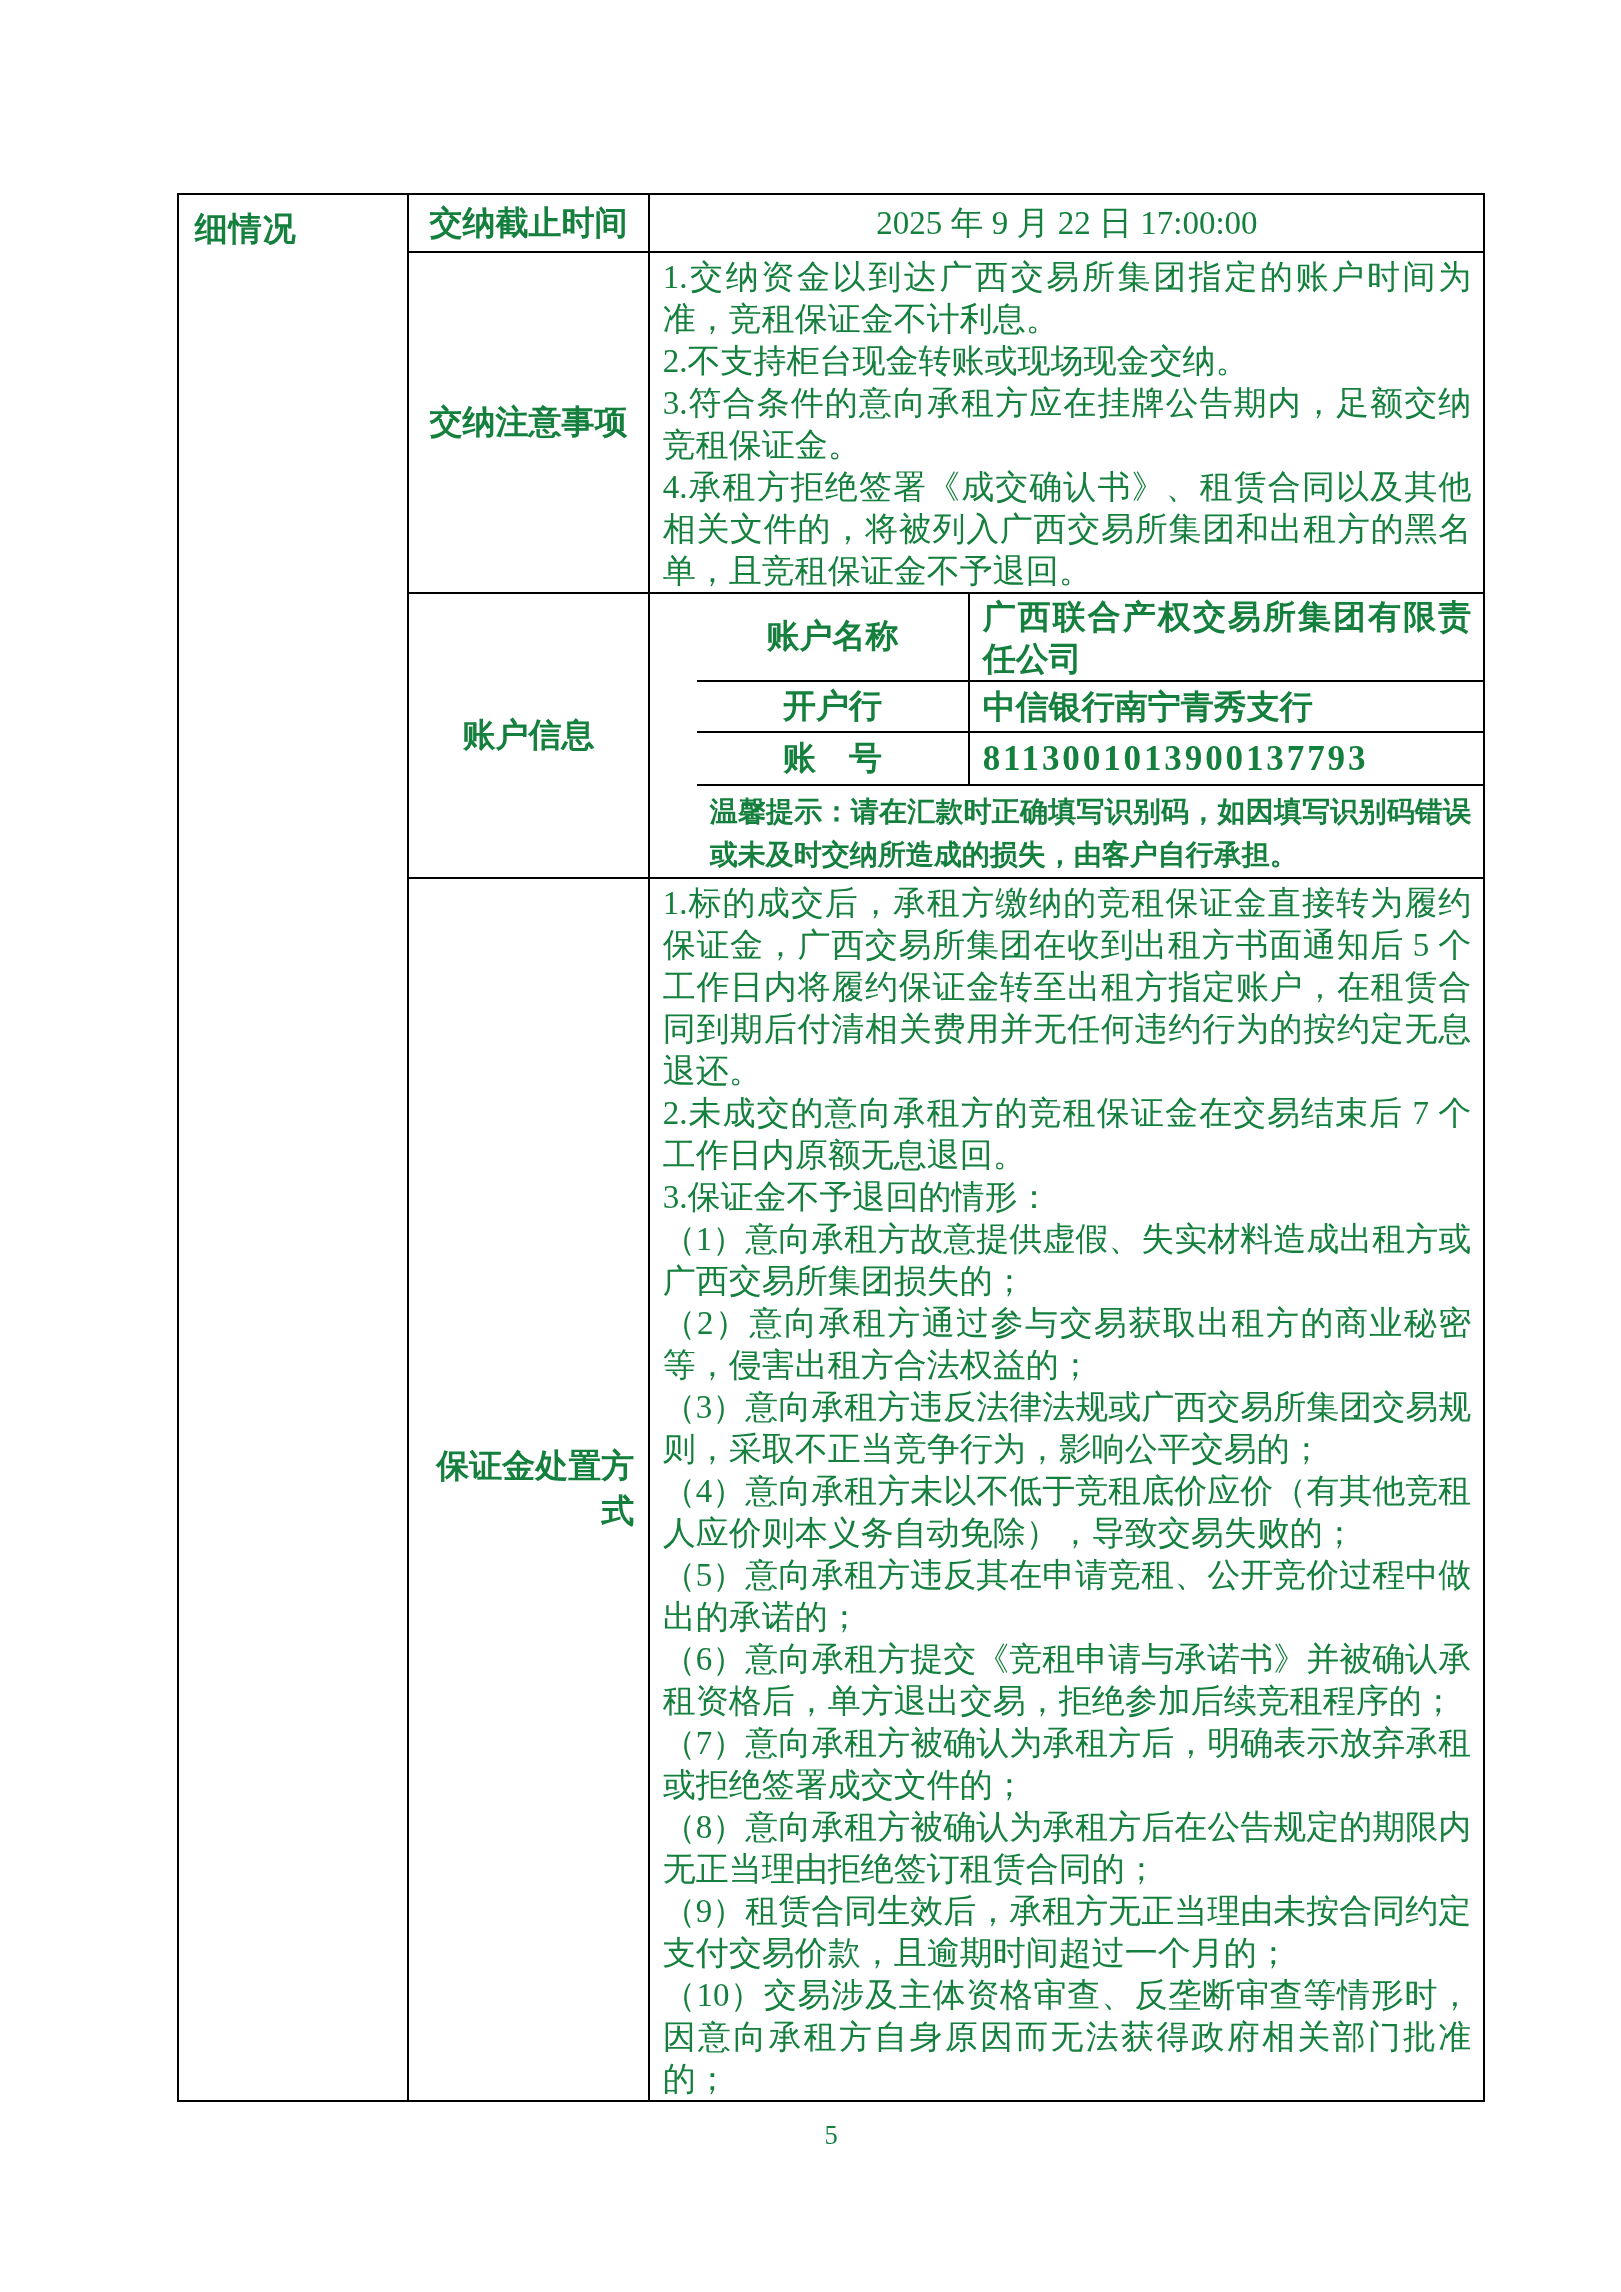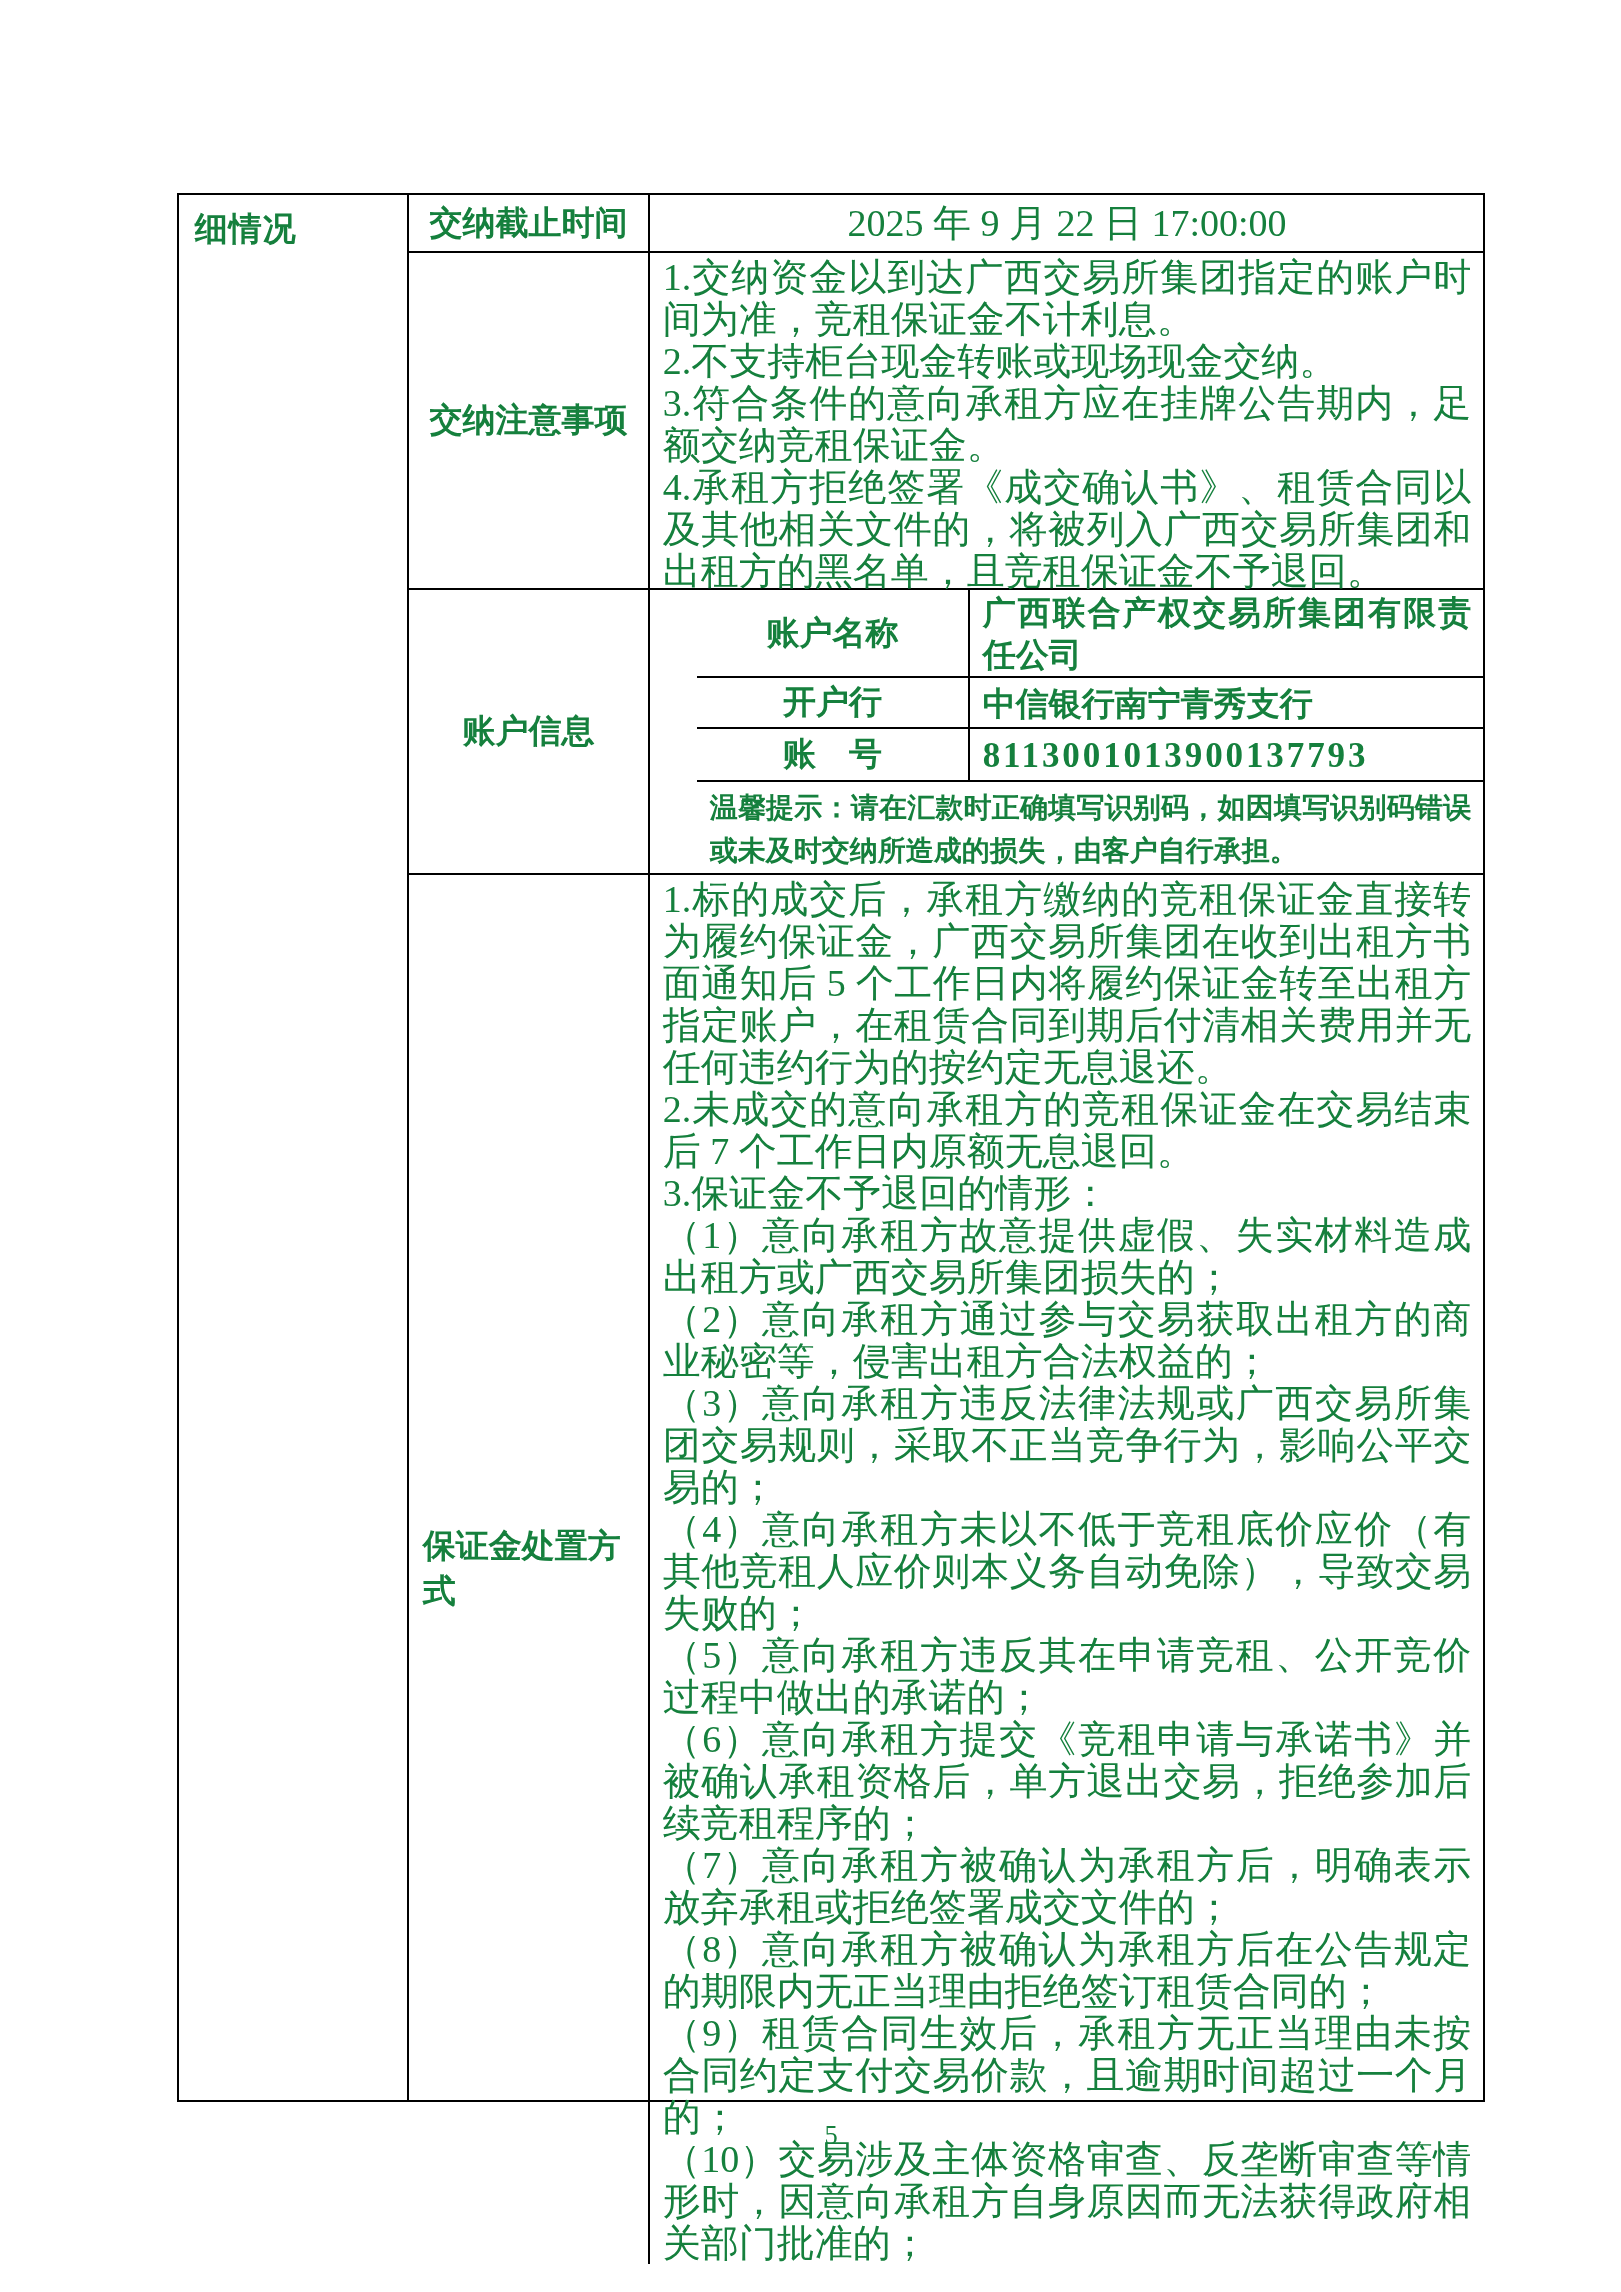--- a/index.html
+++ b/index.html
@@ -40,30 +40,30 @@
   }
   .t-row { display: flex; border-bottom: 2px solid #000; }
   .t-row:last-child { border-bottom: none; }
   .label-cell {
     flex: 0 0 241px;
     width: 241px;
     border-right: 2px solid #000;
     display: flex;
     align-items: center;
     justify-content: center;
-    text-align: left;
+    text-align: right;
     font-size: 33px;
     font-weight: bold;
     padding: 3.9px 13.7px;
     line-height: 45px;
   }
   .value-cell {
     flex: 1;
     min-width: 0;
-    font-size: 38px;
+    font-size: 33px;
     line-height: 42px;
     padding: 2.9px 11.8px 0 12.7px;
     text-align: justify;
     white-space: pre-line;
   }
   .row-deadline { min-height: 58px; }
   .row-deadline .value-cell {
     display: flex;
     align-items: center;
     justify-content: center;

